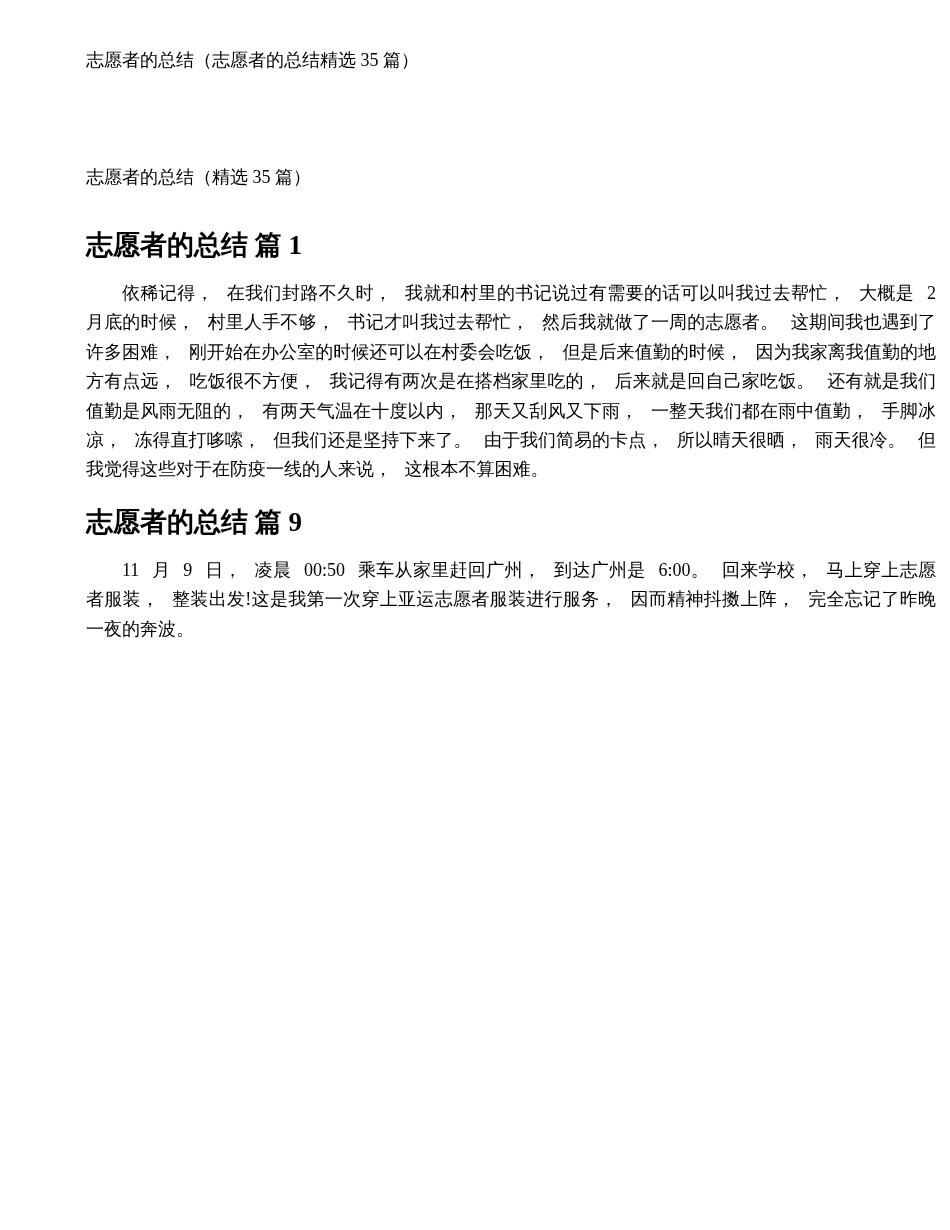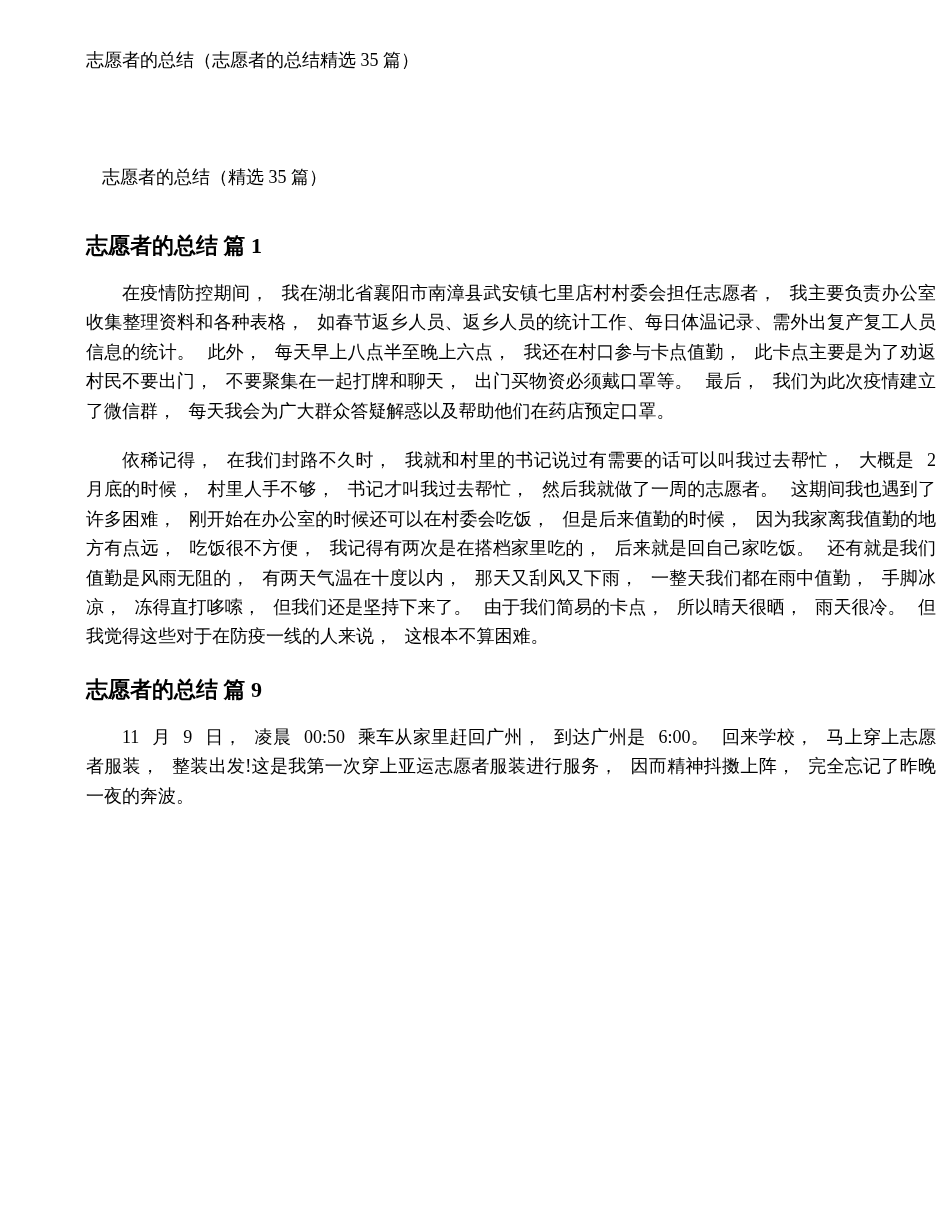--- a/index.html
+++ b/index.html
@@ -23,25 +23,25 @@
   }
   .top-title {
     font-size: 18px;
     line-height: 29px;
     margin: 0 0 88px 0;
     white-space: nowrap;
   }
   .subtitle {
     font-size: 18px;
     line-height: 29px;
-    margin: 0 0 36px 16px;
+    margin: 0 0 36px 0;
     white-space: nowrap;
   }
   .section-heading {
-    font-size: 22px;
+    font-size: 27px;
     font-weight: 700;
     line-height: 35px;
     margin: 0 0 16px 0;
   }
   .para {
     font-size: 18px;
     line-height: 29.4px;
     margin: 0 0 20px 0;
     text-indent: 2em;
     text-align: justify;
@@ -54,21 +54,20 @@
 <div class="page">
 
   <div class="top-title">志愿者的总结（志愿者的总结精选 35 篇）</div>
 
   <div class="subtitle">志愿者的总结（精选 35 篇）</div>
 
   <div>
     <h1 class="section-heading">志愿者的总结 篇 1</h1>
 
 
-    <p class="para">在疫情防控期间， 我在湖北省襄阳市南漳县武安镇七里店村村委会担任志愿者， 我主要负责办公室收集整理资料和各种表格， 如春节返乡人员、返乡人员的统计工作、每日体温记录、需外出复产复工人员信息的统计。 此外， 每天早上八点半至晚上六点， 我还在村口参与卡点值勤， 此卡点主要是为了劝返村民不要出门， 不要聚集在一起打牌和聊天， 出门买物资必须戴口罩等。 最后， 我们为此次疫情建立了微信群， 每天我会为广大群众答疑解惑以及帮助他们在药店预定口罩。</p>
 
     <p class="para">依稀记得， 在我们封路不久时， 我就和村里的书记说过有需要的话可以叫我过去帮忙， 大概是 2 月底的时候， 村里人手不够， 书记才叫我过去帮忙， 然后我就做了一周的志愿者。 这期间我也遇到了许多困难， 刚开始在办公室的时候还可以在村委会吃饭， 但是后来值勤的时候， 因为我家离我值勤的地方有点远， 吃饭很不方便， 我记得有两次是在搭档家里吃的， 后来就是回自己家吃饭。 还有就是我们值勤是风雨无阻的， 有两天气温在十度以内， 那天又刮风又下雨， 一整天我们都在雨中值勤， 手脚冰凉， 冻得直打哆嗦， 但我们还是坚持下来了。 由于我们简易的卡点， 所以晴天很晒， 雨天很冷。 但我觉得这些对于在防疫一线的人来说， 这根本不算困难。</p>
 
   </div>
 
   <div>
     <h1 class="section-heading">志愿者的总结 篇 9</h1>
 
 
     <p class="para">11 月 9 日， 凌晨 00:50 乘车从家里赶回广州， 到达广州是 6:00。 回来学校， 马上穿上志愿者服装， 整装出发!这是我第一次穿上亚运志愿者服装进行服务， 因而精神抖擞上阵， 完全忘记了昨晚一夜的奔波。</p>

